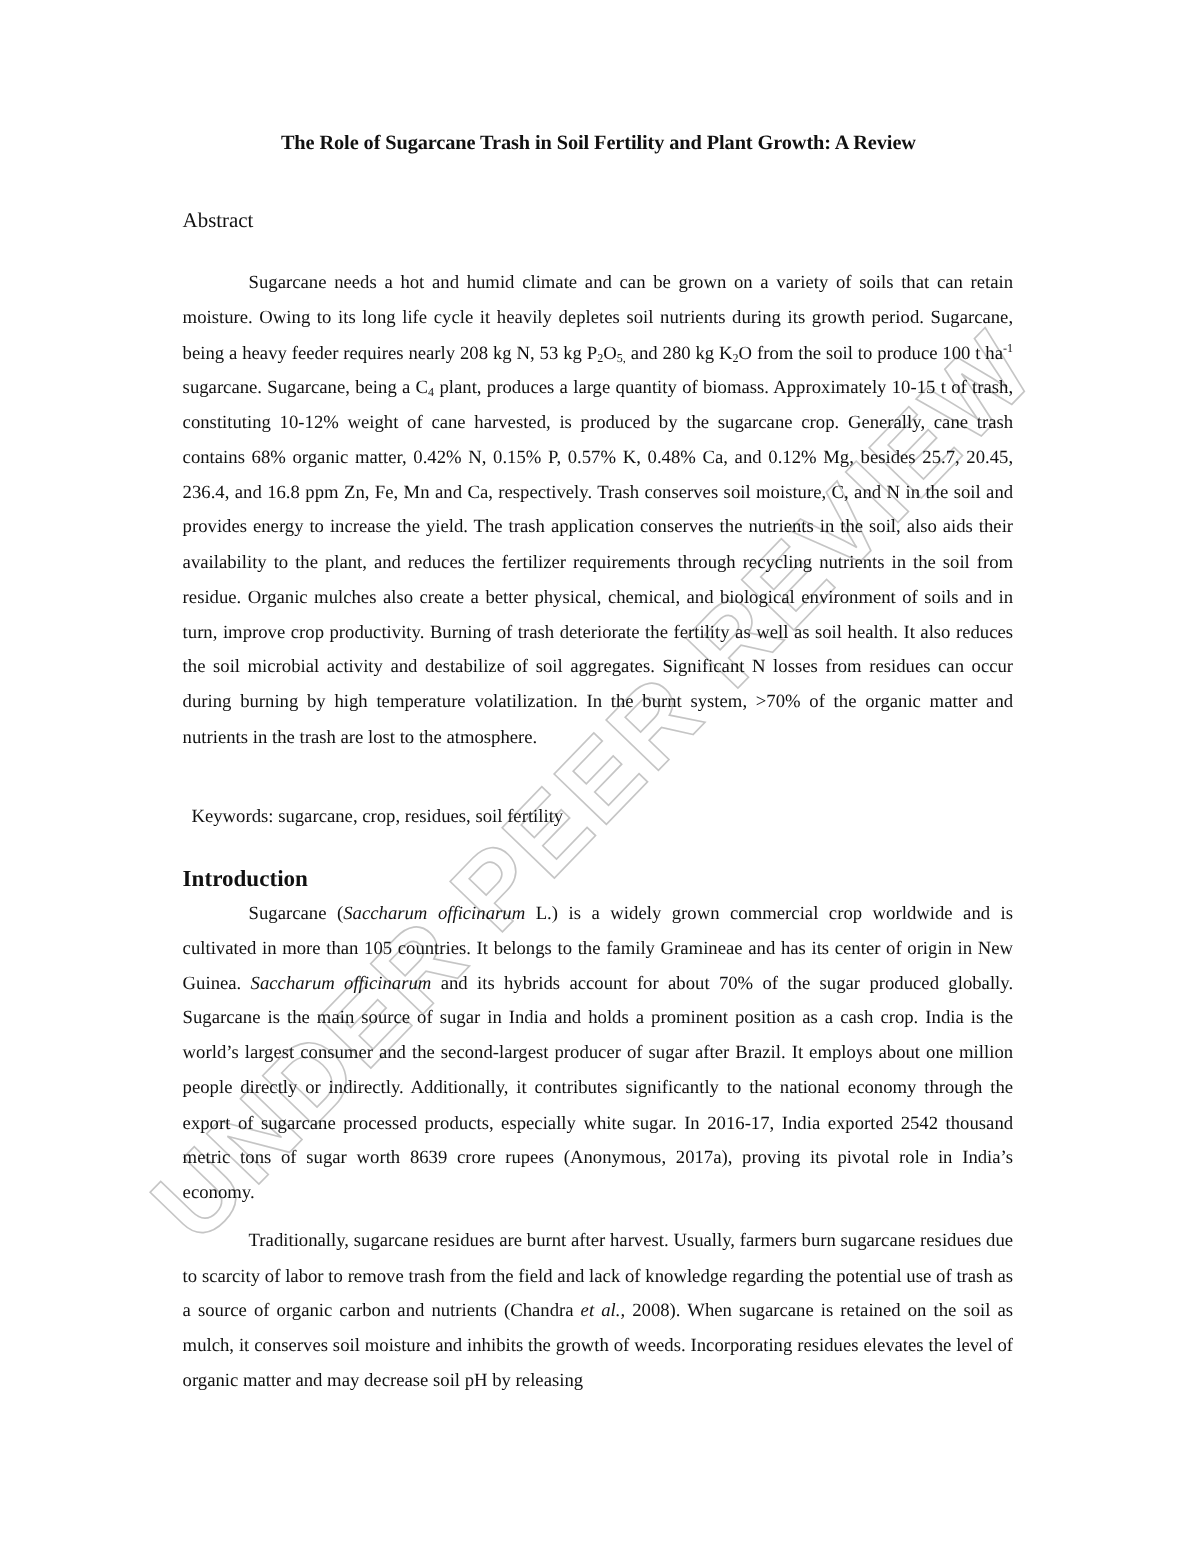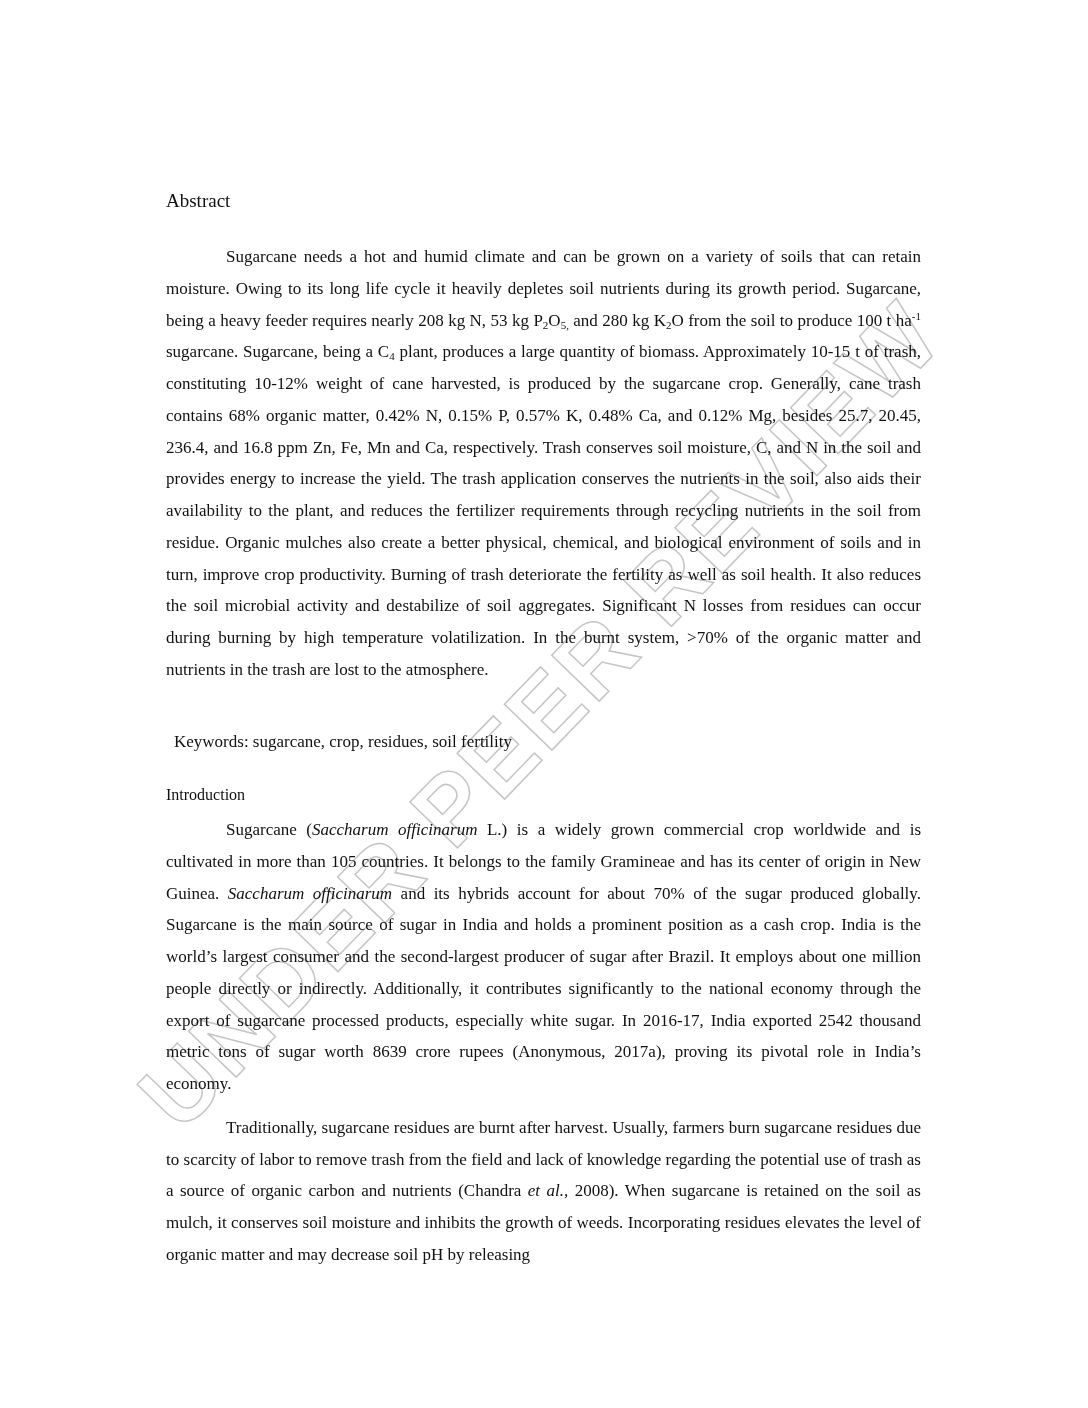--- a/index.html
+++ b/index.html
@@ -18,21 +18,21 @@
   }
   .body-block {
     position: absolute; left: 166px; width: 755px;
     font-size: 17px; line-height: 31.75px; text-align: justify;
     text-align-last: left;
   }
   .body-block p { margin: 0; text-indent: 60px; }
   #abstract { top: 241px; }
   #keywords { top: 726px; position: absolute; left: 174px; font-size: 17px; line-height: 31.75px; }
   .heading-bold {
-    position: absolute; left: 166px; top: 786px; font-size: 16px; font-weight: normal;
+    position: absolute; left: 166px; top: 786px; font-size: 21px; font-weight: bold;
   }
   #intro { top: 814px; }
   #intro p + p { margin-top: 12px; }
   sub, sup { font-size: 11px; line-height: 0; }
   sup { vertical-align: 6px; }
   sub { vertical-align: -3px; }
   em { }
 
   .watermark {
     position: absolute; left: 540px; top: 715px;
@@ -44,20 +44,21 @@
     pointer-events: none; user-select: none;
   }
 </style>
 </head>
 <body>
 
 <div class="page">
 
   <div class="watermark">UNDER PEER REVIEW</div>
 
+  <div class="title">The Role of Sugarcane Trash in Soil Fertility and Plant Growth: A Review</div>
 
   <div class="heading-plain">Abstract</div>
 
   <div class="body-block" id="abstract">
     <p>Sugarcane needs a hot and humid climate and can be grown on a variety of soils that can retain moisture. Owing to its long life cycle it heavily depletes soil nutrients during its growth period. Sugarcane, being a heavy feeder requires nearly 208 kg N, 53 kg P<sub>2</sub>O<sub>5,</sub> and 280 kg K<sub>2</sub>O from the soil to produce 100 t ha<sup>-1</sup> sugarcane. Sugarcane, being a C<sub>4</sub> plant, produces a large quantity of biomass. Approximately 10-15 t of trash, constituting 10-12% weight of cane harvested, is produced by the sugarcane crop. Generally, cane trash contains 68% organic matter, 0.42% N, 0.15% P, 0.57% K, 0.48% Ca, and 0.12% Mg, besides 25.7, 20.45, 236.4, and 16.8 ppm Zn, Fe, Mn and Ca, respectively. Trash conserves soil moisture, C, and N in the soil and provides energy to increase the yield. The trash application conserves the nutrients in the soil, also aids their availability to the plant, and reduces the fertilizer requirements through recycling nutrients in the soil from residue. Organic mulches also create a better physical, chemical, and biological environment of soils and in turn, improve crop productivity. Burning of trash deteriorate the fertility as well as soil health. It also reduces the soil microbial activity and destabilize of soil aggregates. Significant N losses from residues can occur during burning by high temperature volatilization. In the burnt system, &gt;70% of the organic matter and nutrients in the trash are lost to the atmosphere.</p>
   </div>
 
   <div id="keywords">Keywords: sugarcane,  crop, residues,  soil fertility</div>
 
   <div class="heading-bold">Introduction</div>

